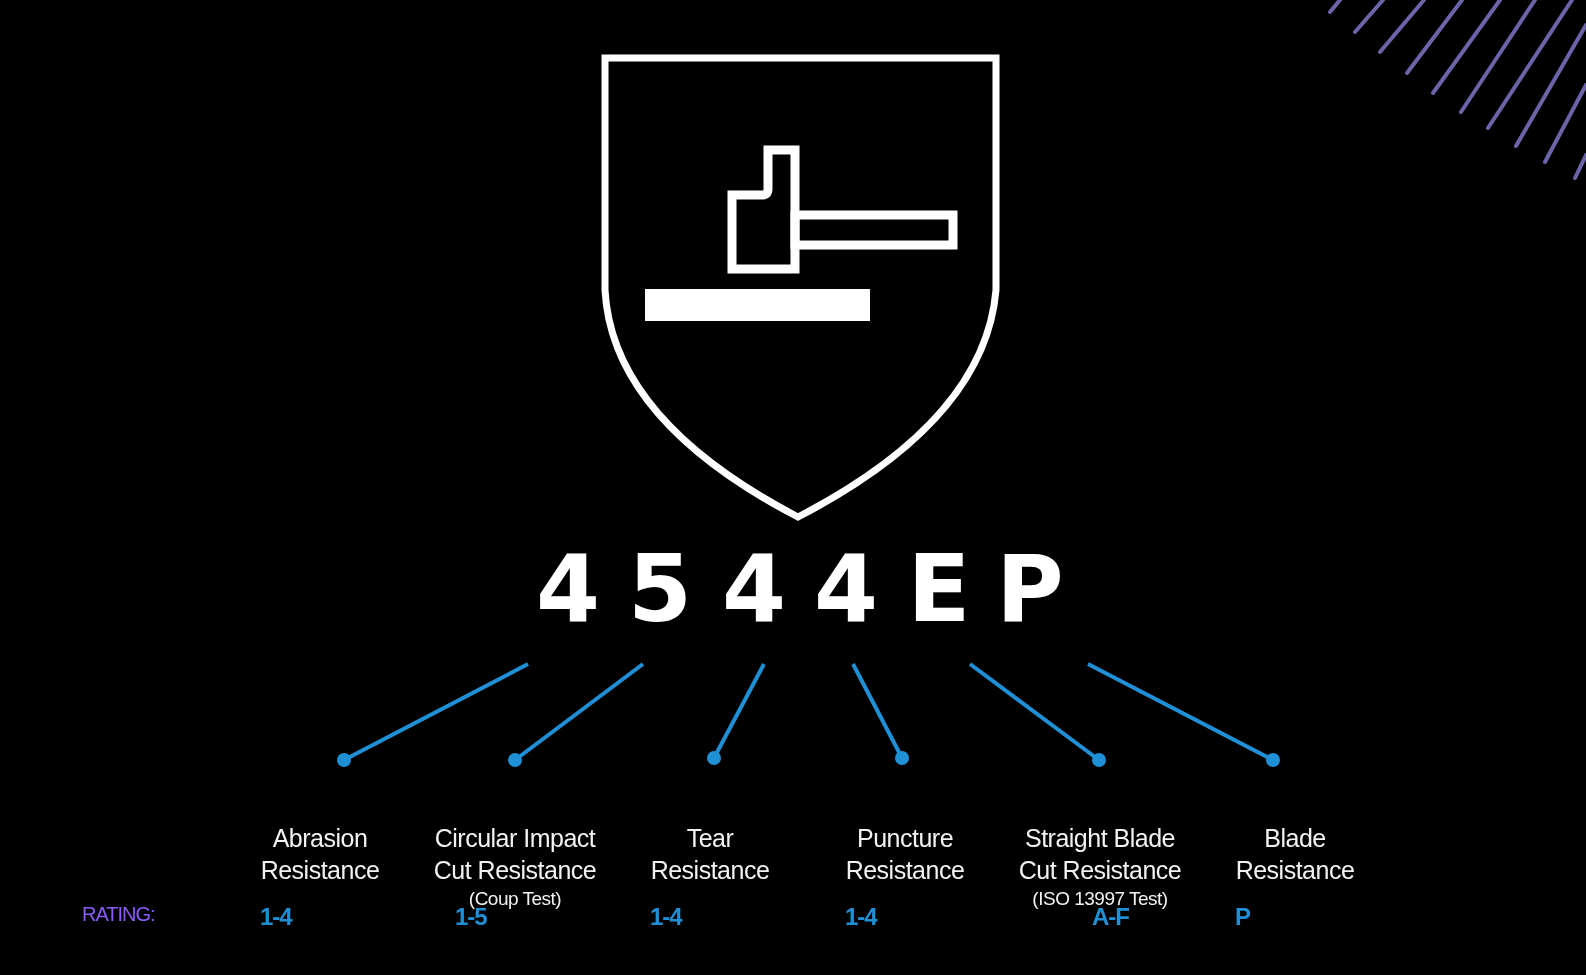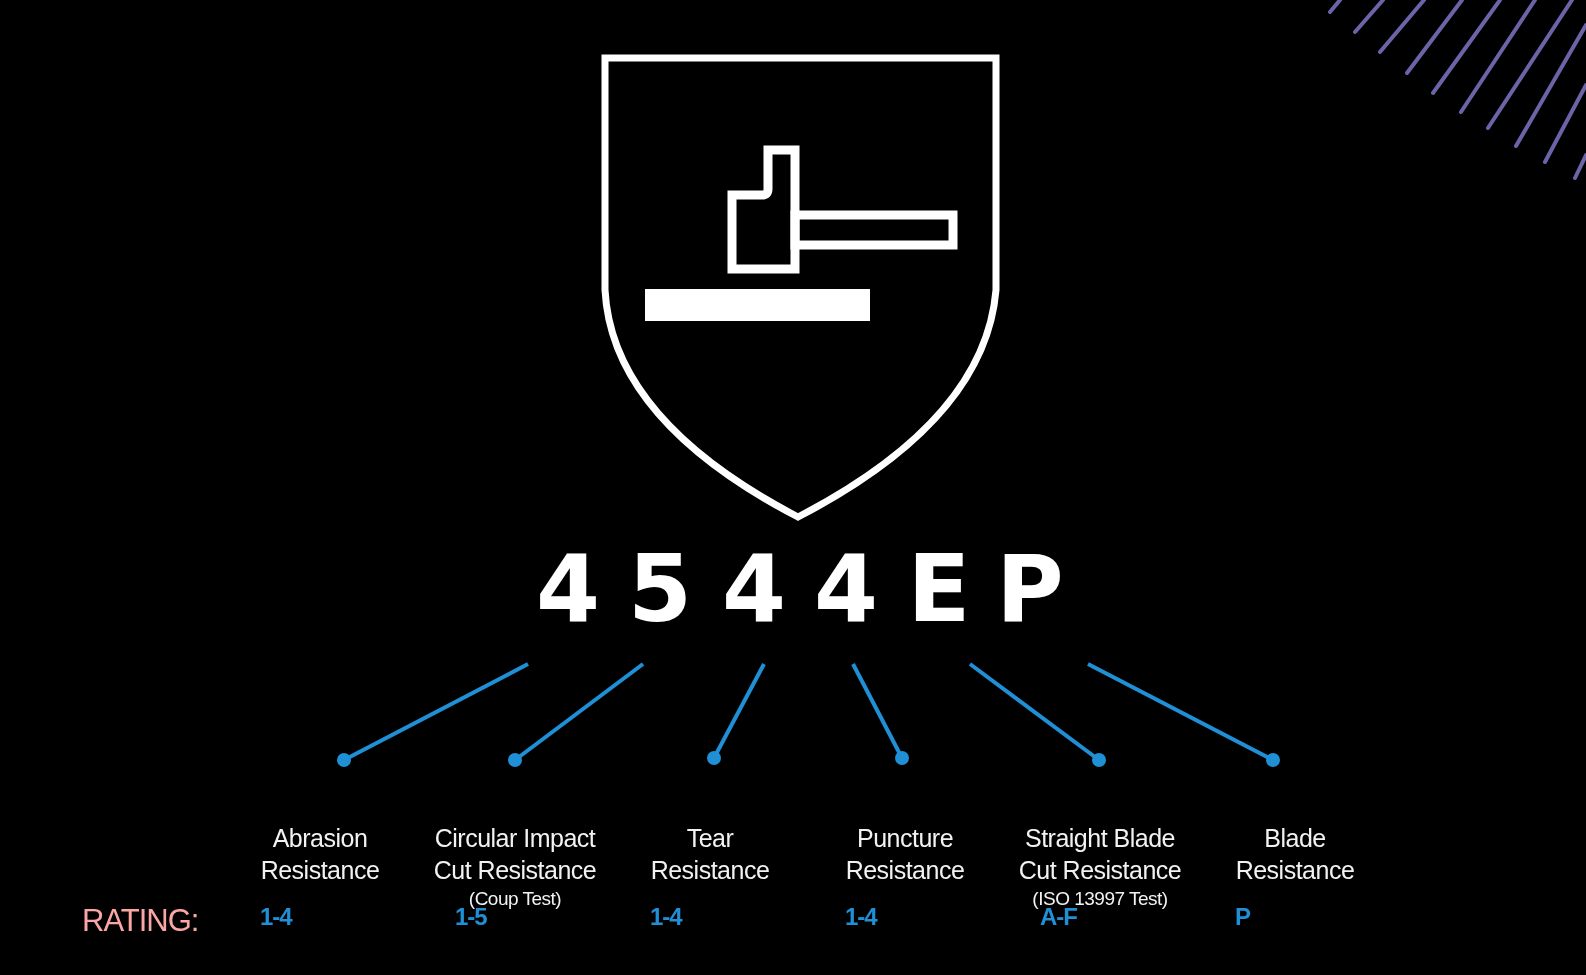--- a/index.html
+++ b/index.html
@@ -6,21 +6,21 @@
   body { width:1586px; height:975px; position:relative; overflow:hidden;
          font-family:"Liberation Sans", sans-serif; color:#fff; }
   .abs { position:absolute; }
   #stripes { left:0; top:0; }
   #shield { left:0; top:0; }
   .code-char { position:absolute; top:540px; font-family:"DejaVu Sans", sans-serif;
                font-weight:bold; font-size:92px; color:#fff; width:70px; text-align:center; line-height:100px; }
   .cat { position:absolute; top:778px; width:200px; text-align:center; color:#f2f2f2;
          font-size:25px; line-height:32px; letter-spacing:-0.5px;margin-top:44px; }
   .cat .sub { display:block; font-size:19px; line-height:26px; }
-  .rating-label { position:absolute; left:82px; top:903px; font-size:31px; color:#fca5a5; letter-spacing:-1px; }
+  .rating-label { position:absolute; left:82px; top:903px; font-size:20px; color:#8b5cf6; letter-spacing:-1px; }
   .rating { position:absolute; top:903px; width:120px; text-align:left; font-size:24px;
             font-weight:bold; color:#1f8fd6; letter-spacing:-1px; }
 </style>
 </head>
 <body>
 
 <svg id="stripes" class="abs" width="1586" height="975">
   <g stroke="#6b64a8" stroke-width="4" stroke-linecap="round">
     <line x1="1340" y1="0" x2="1330" y2="12"></line>
     <line x1="1383" y1="0" x2="1355" y2="32"></line>
@@ -98,14 +98,14 @@
 <div class="cat" style="left:1195px">
   <span>Blade</span><br>
   <span>Resistance</span>
 </div>
 
 <span class="rating-label">RATING:</span>
 <span class="rating" style="left:260px">1-4</span>
 <span class="rating" style="left:455px">1-5</span>
 <span class="rating" style="left:650px">1-4</span>
 <span class="rating" style="left:845px">1-4</span>
-<span class="rating" style="left:1040px">A-F</span>
+<span class="rating" style="left:1092px">A-F</span>
 <span class="rating" style="left:1235px">P</span>
 
 </body></html>

